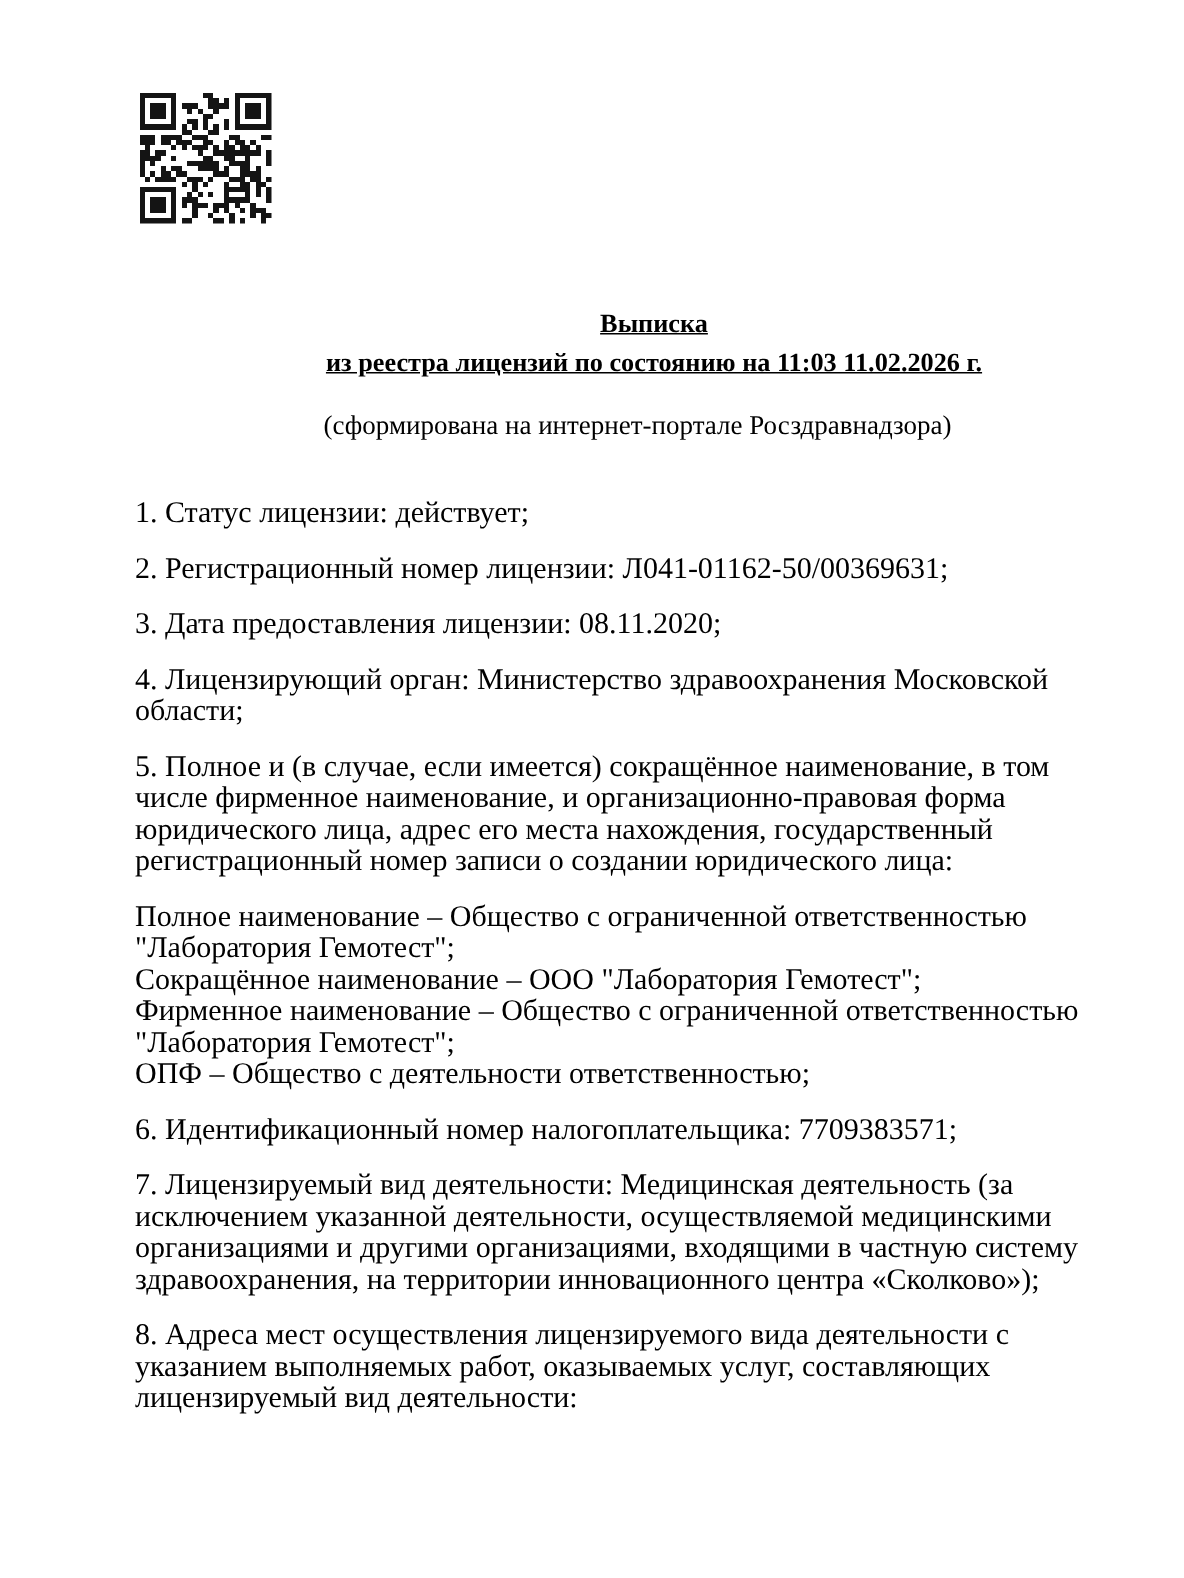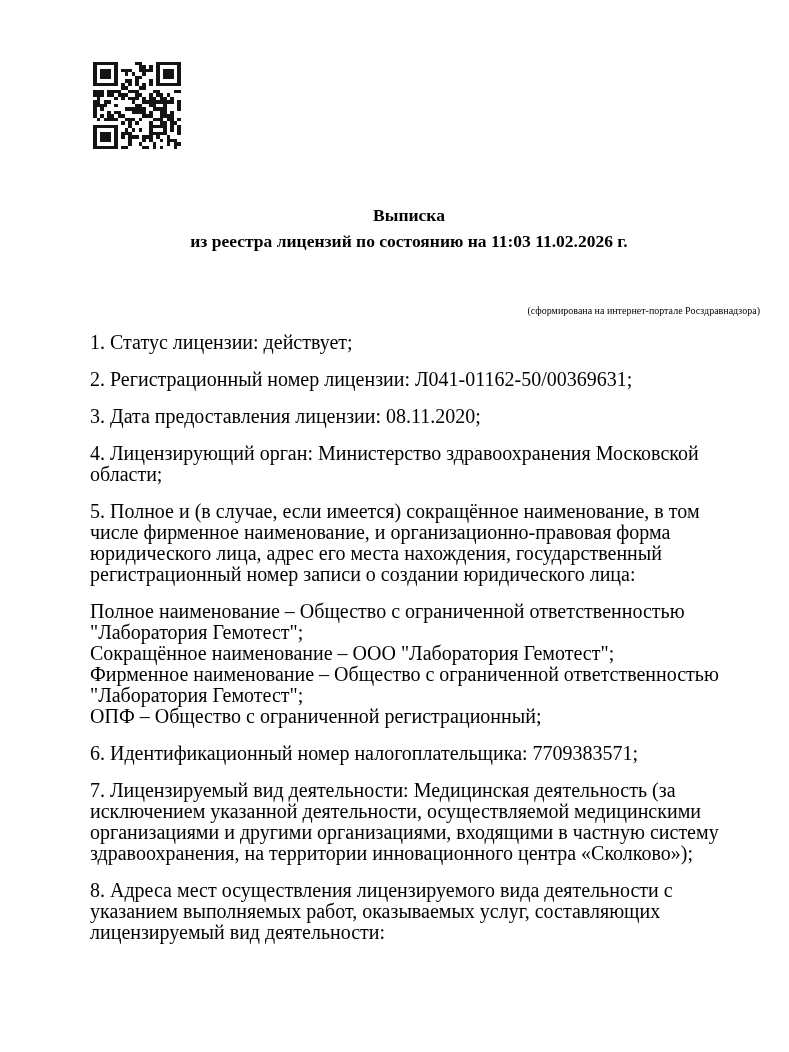--- a/index.html
+++ b/index.html
@@ -23,37 +23,37 @@
     width: 88px;
     height: 87px;
   }
   .qr svg {
     display: block;
     width: 100%;
     height: 100%;
   }
   .title {
     position: absolute;
-    left: 79px;
+    left: 106px;
     top: 202px;
     width: 660px;
     text-align: center;
     font-weight: bold;
     font-size: 17.5px;
     line-height: 26px;
+    text-decoration: underline;
   }
   .subtitle {
     position: absolute;
     left: 90px;
     top: 275px;
     width: 670px;
-    text-align: right;
-    font-size: 10px;
+    text-align: center;
+    font-size: 18px;
     line-height: 16px;
-    margin-top: 28px;
   }
   .body {
     position: absolute;
     left: 90px;
     top: 332px;
     width: 650px;
     font-size: 20px;
     line-height: 21px;
     text-align: left;
   }
@@ -392,21 +392,21 @@
     <p class="para">1. Статус лицензии: действует;</p>
     <p class="para">2. Регистрационный номер лицензии: Л041-01162-50/00369631;</p>
     <p class="para">3. Дата предоставления лицензии: 08.11.2020;</p>
     <p class="para">4. Лицензирующий орган: Министерство здравоохранения Московской области;</p>
     <p class="para">5. Полное и (в случае, если имеется) сокращённое наименование, в том числе фирменное наименование, и организационно-правовая форма юридического лица, адрес его места нахождения, государственный регистрационный номер записи о создании юридического лица:</p>
 
     <div class="para">
       <div>Полное наименование – Общество с ограниченной ответственностью "Лаборатория Гемотест";</div>
       <div>Сокращённое наименование – ООО "Лаборатория Гемотест";</div>
       <div>Фирменное наименование – Общество с ограниченной ответственностью "Лаборатория Гемотест";</div>
-      <div>ОПФ – Общество с ограниченной регистрационный;</div>
+      <div>ОПФ – Общество с деятельности ответственностью;</div>
     </div>
 
     <p class="para">6. Идентификационный номер налогоплательщика: 7709383571;</p>
     <p class="para">7. Лицензируемый вид деятельности: Медицинская деятельность (за исключением указанной деятельности, осуществляемой медицинскими организациями и другими организациями, входящими в частную систему здравоохранения, на территории инновационного центра «Сколково»);</p>
     <p class="para">8. Адреса мест осуществления лицензируемого вида деятельности с указанием выполняемых работ, оказываемых услуг, составляющих лицензируемый вид деятельности:</p>
   </div>
 
 </div>
 
 </body></html>

